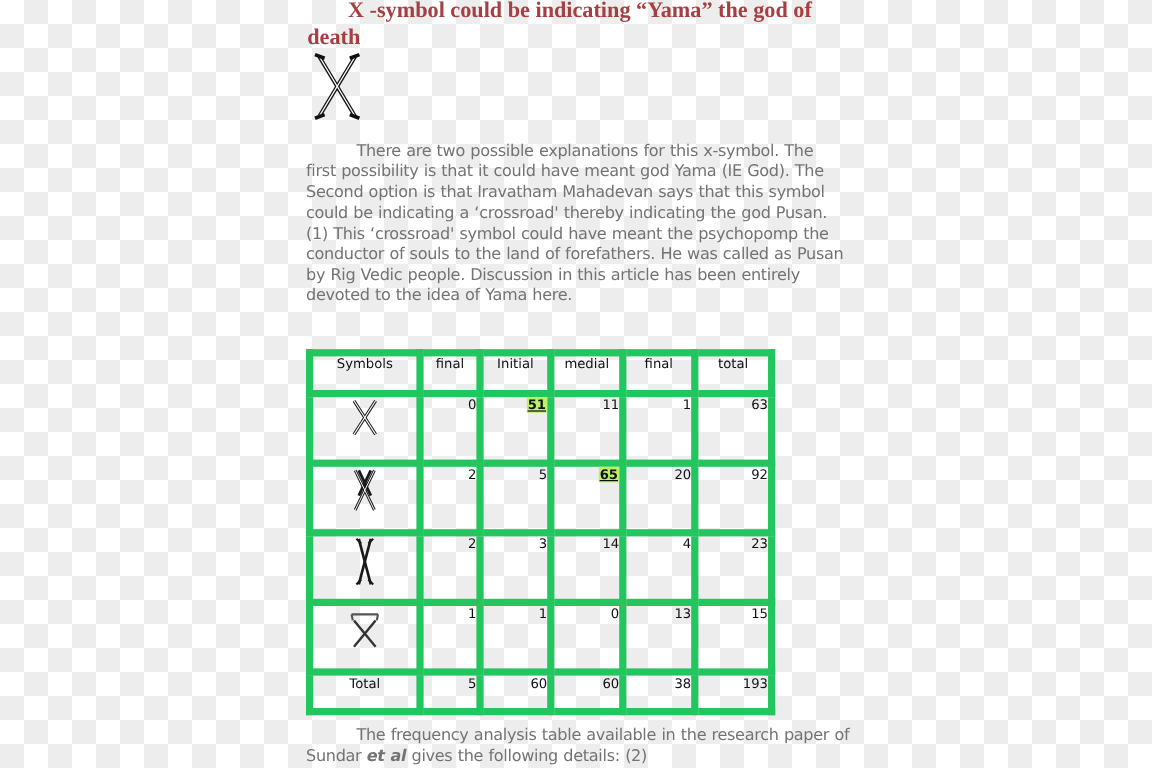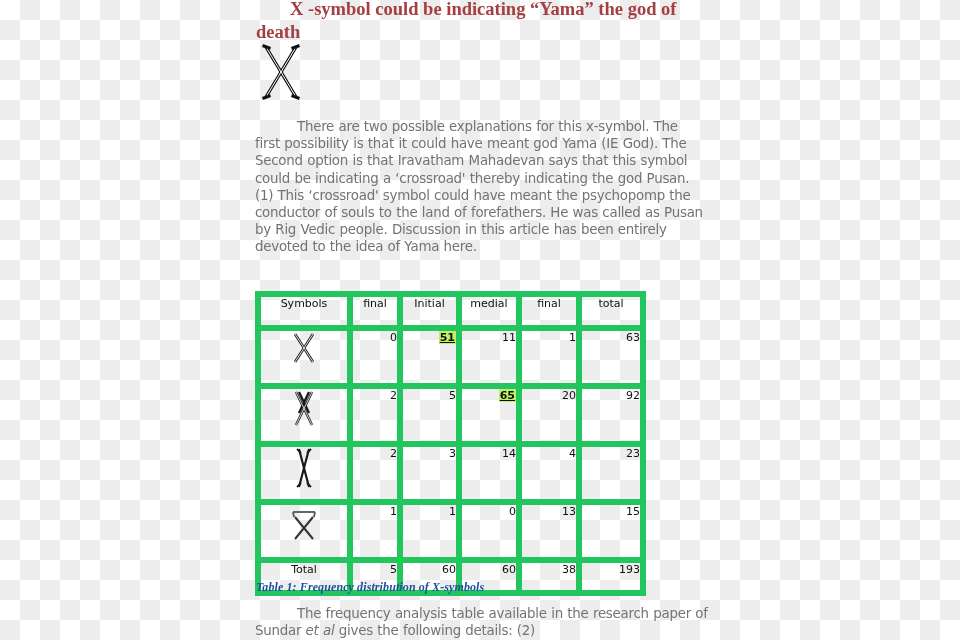--- a/index.html
+++ b/index.html
@@ -65,21 +65,21 @@
     left: 255px;
     top: 118px;
     width: 452px;
   }
   #para-2 {
     left: 255px;
     top: 605px;
     width: 455px;
   }
   .para b {
-    font-weight: normal;
+    font-weight: bold;
     font-style: italic;
   }
 
   
   #freq-table {
     position: absolute;
     left: 255px;
     top: 291px;
     width: 385px;
     border-collapse: collapse;
@@ -290,19 +290,18 @@
         <td class="lbl">Total</td>
         <td class="num">5</td>
         <td class="num">60</td>
         <td class="num">60</td>
         <td class="num">38</td>
         <td class="num">193</td>
       </tr>
     </tbody>
   </table>
 
-  <div class="caption">Table 1: Frequency distribution of X-symbols</div>
 
   <div class="para" id="para-2">
     <span>The frequency analysis table available in the research paper of Sundar </span><b>et al</b><span> gives the following details: (2)</span>
   </div>
 
 </div>
 
 </body></html>

